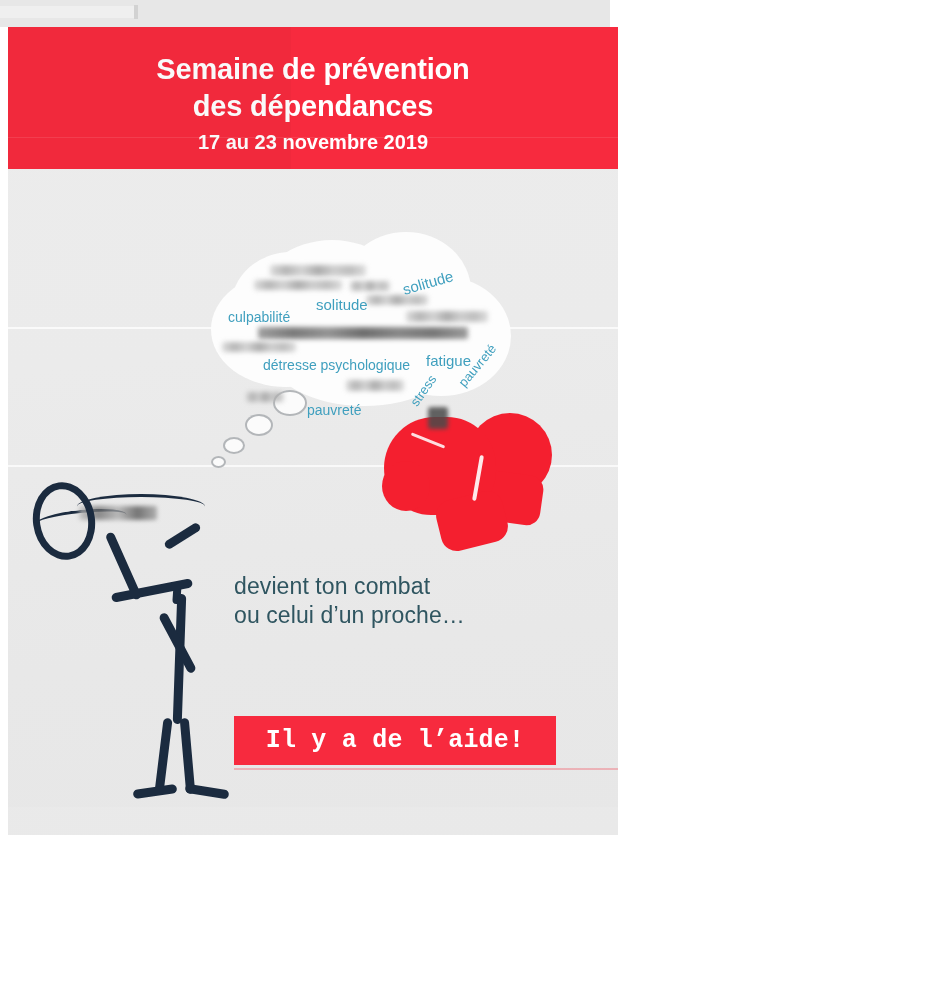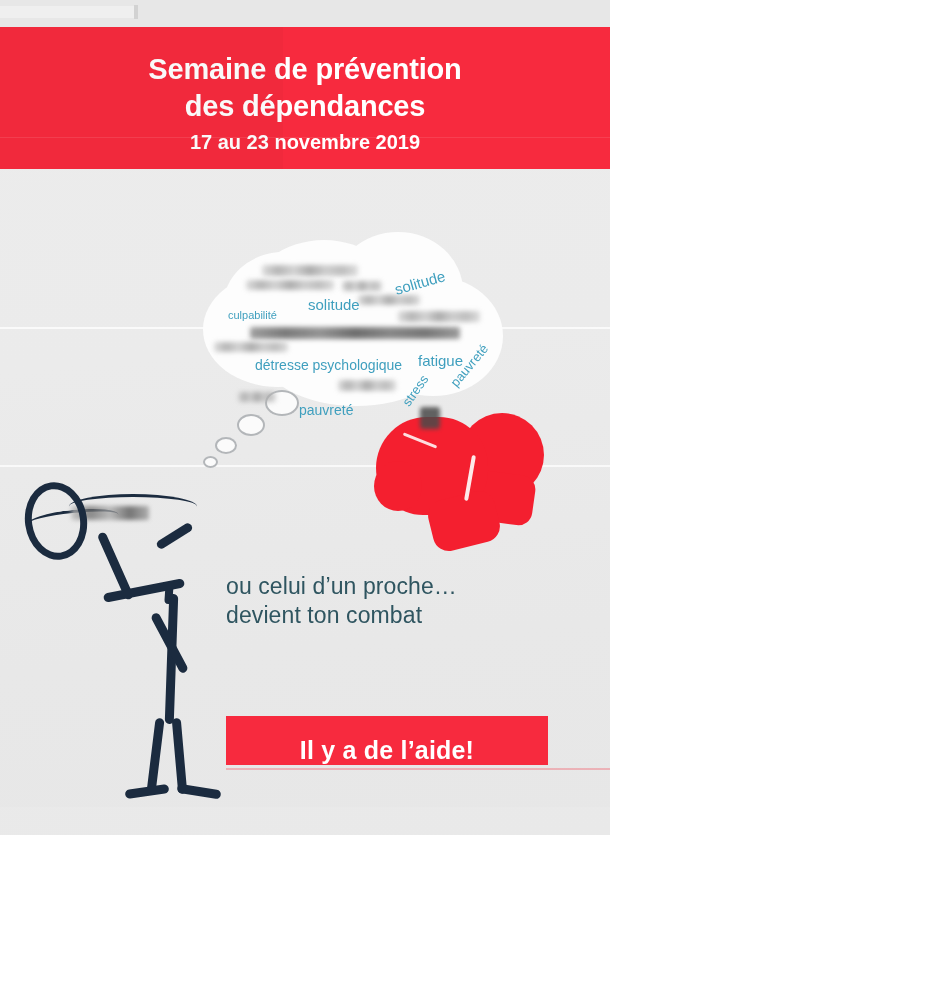--- a/index.html
+++ b/index.html
@@ -10,21 +10,21 @@
     -webkit-font-smoothing:antialiased;
   }
 
   
   #top-strip{position:absolute;left:0;top:0;width:610px;height:27px;background:#e7e7e7;}
   #top-strip-inner{position:absolute;left:0;top:6px;width:134px;height:12px;background:#efefef;}
   #top-strip-tick{position:absolute;left:134px;top:5px;width:4px;height:14px;background:#d2d2d2;}
 
   
   #poster{
-    position:absolute;left:0;top:27px;width:610px;height:808px;
+    position:absolute;left:8px;top:27px;width:610px;height:808px;
     background:linear-gradient(175deg,#ececec 0%,#ebebeb 40%,#e8e8e8 75%,#e7e7e7 100%);
     overflow:hidden;
   }
 
   
   #banner{
     position:absolute;left:0;top:0;width:610px;height:142px;background:#f72a3e;
     text-align:center;color:#ffffff;
   }
   #banner-l1,#banner-l2{
@@ -96,21 +96,21 @@
   #sketch-arc2{position:absolute;left:2px;top:28px;width:92px;height:16px;border-top:3px solid #1b2b3f;border-radius:50%;transform:rotate(-6deg);}
   #sketch-smudge{position:absolute;left:46px;top:24px;width:78px;height:14px;
     background:linear-gradient(90deg,#bdbdbd,#6a6a6a,#a9a9a9,#4f4f4f,#9a9a9a);filter:blur(2px);opacity:.75;border-radius:2px;}
 
   
   #headline{position:absolute;left:226px;top:545px;width:330px;color:#2f5560;
     font-size:23px;line-height:29px;font-weight:normal;letter-spacing:.1px;}
   #headline div{position:relative;}
 
   #cta{position:absolute;left:226px;top:689px;width:322px;height:49px;background:#f72a3e;
-    display:flex;align-items:flex-end;justify-content:center;}
+    display:flex;align-items:center;justify-content:center;font-family:Liberation Mono, monospace;}
   #cta-label{color:#ffffff;font-size:25px;font-weight:bold;letter-spacing:.2px;}
 
   
   #poster-hair{position:absolute;left:226px;top:741px;width:384px;height:2px;background:rgba(247,42,62,.28);}
   #poster-bottom-fade{position:absolute;left:0;top:780px;width:610px;height:28px;background:rgba(255,255,255,.10);}
 
   
   #footer{position:absolute;left:0;top:835px;width:945px;height:150px;background:#ffffff;}
 </style>
 </head>
@@ -153,21 +153,21 @@
   <div class="blurword" style="left:342px;top:254px;width:40px;height:10px;"></div>
   <div class="blurword" style="left:358px;top:268px;width:62px;height:10px;"></div>
   <div class="blurword" style="left:398px;top:284px;width:82px;height:11px;"></div>
   <div class="blurword dark" style="left:250px;top:300px;width:210px;height:12px;"></div>
   <div class="blurword" style="left:214px;top:315px;width:74px;height:10px;"></div>
   <div class="blurword" style="left:338px;top:353px;width:58px;height:11px;"></div>
   <div class="blurword" style="left:238px;top:365px;width:38px;height:10px;"></div>
 
   <div class="w" style="left:394px;top:247px;font-size:15px;transform:rotate(-16deg);">solitude</div>
   <div class="w" style="left:308px;top:269px;font-size:15px;">solitude</div>
-  <div class="w" style="left:220px;top:282px;font-size:11px;margin-left:8px;">culpabilité</div>
+  <div class="w" style="left:220px;top:282px;font-size:14px;">culpabilité</div>
   <div class="w" style="left:255px;top:330px;font-size:14px;">détresse psychologique</div>
   <div class="w" style="left:418px;top:325px;font-size:15px;">fatigue</div>
   <div class="w" style="left:444px;top:331px;font-size:13px;transform:rotate(-50deg);">pauvreté</div>
   <div class="w" style="left:398px;top:356px;font-size:13px;transform:rotate(-55deg);">stress</div>
   <div class="w" style="left:299px;top:375px;font-size:14px;">pauvreté</div>
 
   <div id="gloves">
     <div class="gl" id="glove-back"></div>
     <div class="gl" id="glove-back-cuff"></div>
     <div class="gl" id="glove-main"></div>
@@ -189,22 +189,22 @@
     <div class="ink" id="arm-fore"></div>
     <div class="ink" id="arm-hand"></div>
     <div class="ink" id="arm-low"></div>
     <div class="ink" id="leg-l"></div>
     <div class="ink" id="leg-r"></div>
     <div class="ink" id="foot-l"></div>
     <div class="ink" id="foot-r"></div>
   </div>
 
   <div id="headline">
+    <div>devient ton combat</div>
     <div>ou celui d’un proche…</div>
-    <div>devient ton combat</div>
   </div>
 
   <div id="cta">
     <span id="cta-label">Il y a de l’aide!</span>
   </div>
 
   <div id="poster-hair"></div>
   <div id="poster-bottom-fade"></div>
 </div>
 

